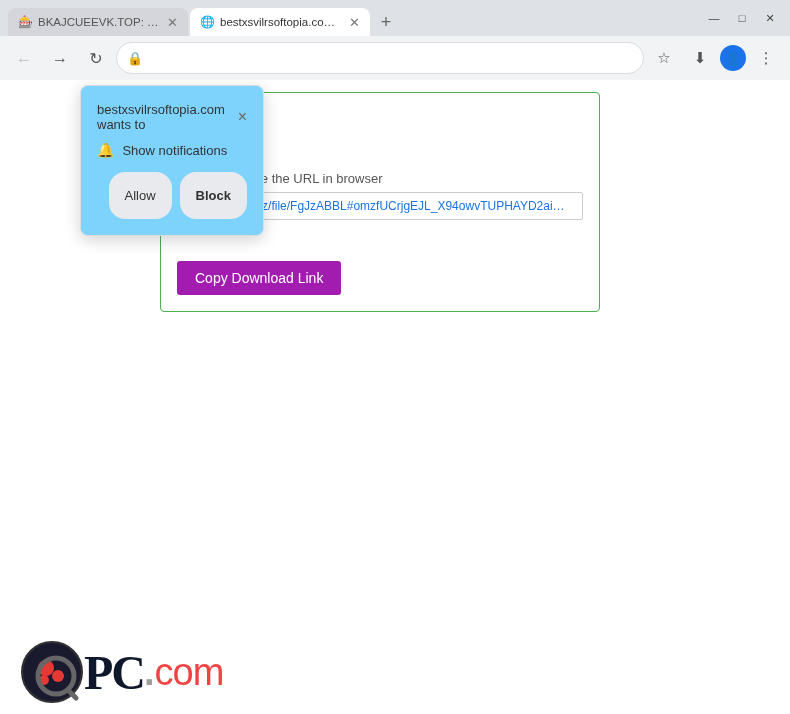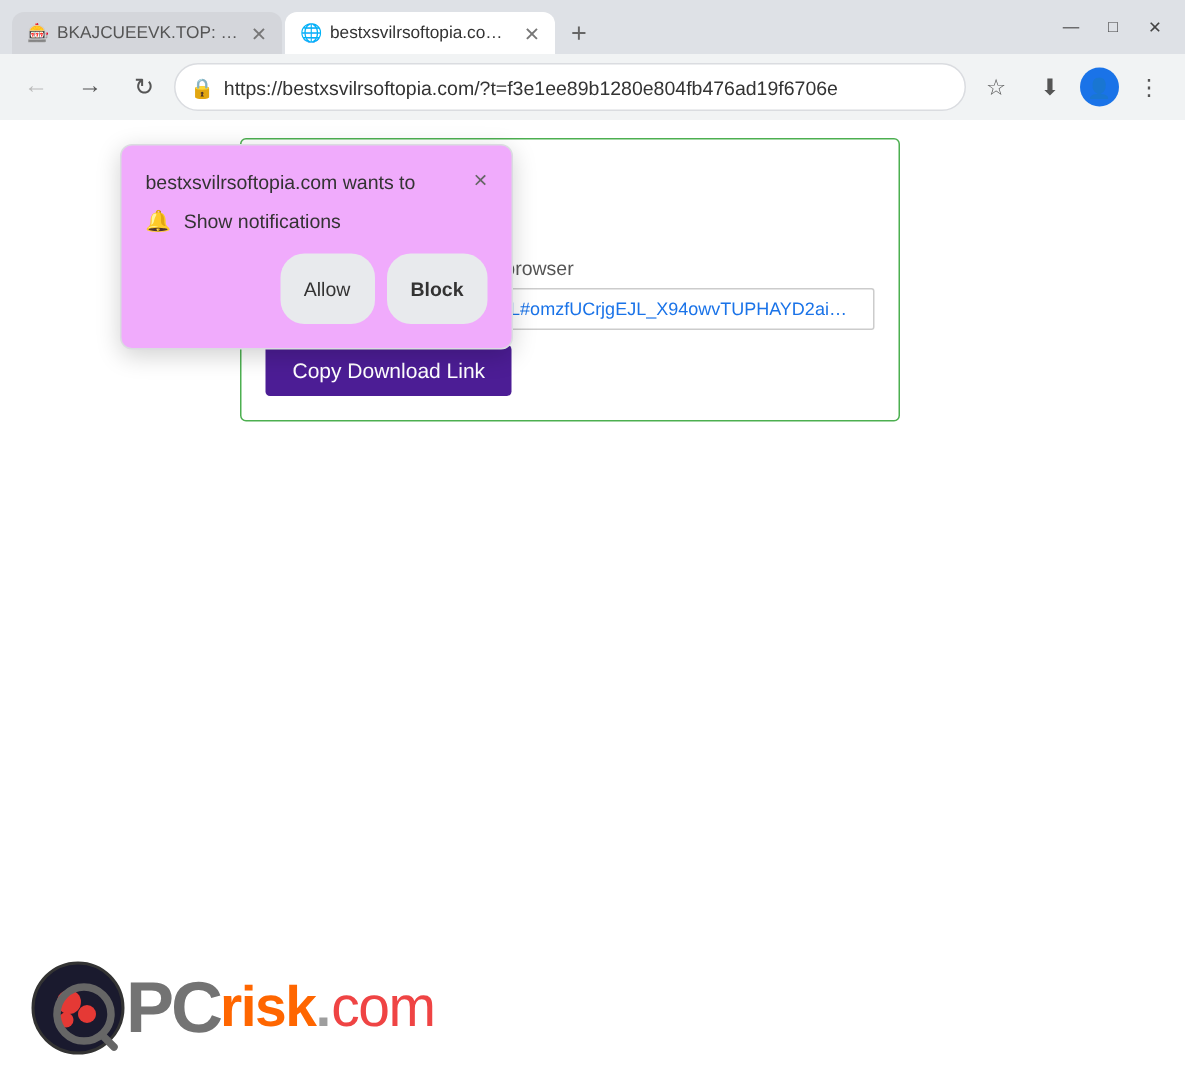--- a/index.html
+++ b/index.html
@@ -197,24 +197,24 @@
     .page-content {
       flex: 1;
       background: #fff;
       position: relative;
       overflow: hidden;
     }
 
     
     .notification-popup {
       position: absolute;
-      top: 16px;
+      top: 5px;
       left: 80px;
-      width: 262px;
-      background: #f0abfc;
+      width: 184px;
+      background: #7dd3fc;
       border: 1px solid #dadce0;
       border-radius: 8px;
       box-shadow: 0 4px 16px rgba(0,0,0,0.18);
       padding: 16px;
       z-index: 100;
     }
 
     .popup-title-row {
       display: flex;
       align-items: center;
@@ -321,52 +321,53 @@
       color: #1a73e8;
       background: #fff;
       margin-bottom: 10px;
       border-radius: 2px;
       white-space: nowrap;
       overflow: hidden;
       text-overflow: ellipsis;
     }
 
     .copy-btn {
-      background: #4c1d95;
+      background: #a21caf;
       color: #fff;
       border: none;
       border-radius: 3px;
       padding: 9px 18px;
       font-size: 14px;
       cursor: pointer;
       font-family: inherit;
       font-weight: 500;
+      margin-top: 31px;
     }
 
     
     .pcrisk-logo {
       position: absolute;
       bottom: 10px;
       left: 20px;
       display: flex;
       align-items: center;
       gap: 0;
     }
 
     .pcrisk-icon {
       width: 64px;
       height: 64px;
     }
 
     .pcrisk-text {
       font-size: 48px;
       font-weight: 900;
-      color: #737373;
+      color: #0f172a;
       letter-spacing: -2px;
-      font-family: Liberation Sans, sans-serif;
+      font-family: Liberation Serif, serif;
     }
 
     .pcrisk-risk {
       color: #ff6600;
       font-size: 38px;
       font-weight: 900;
       letter-spacing: -1px;
       font-family: Arial Black, sans-serif;
     }
 
@@ -415,21 +416,20 @@
     </div>
   </div>
 
   <div class="nav-bar">
     <div class="nav-btn disabled">←</div>
     <div class="nav-btn">→</div>
     <div class="nav-btn">↻</div>
 
     <div class="address-bar-wrap">
       <span class="security-icon">🔒</span>
-      <span class="address-text">https://bestxsvilrsoftopia.com/?t=f3e1ee89b1280e804fb476ad19f6706e</span>
     </div>
 
     <div class="nav-actions">
       <div class="nav-action-btn">☆</div>
       <div class="nav-action-btn">⬇</div>
       <div class="avatar-btn">
         <span>👤</span>
       </div>
       <div class="nav-action-btn">⋮</div>
     </div>
@@ -467,19 +467,18 @@
       <svg class="pcrisk-icon" viewBox="0 0 64 64" xmlns="http://www.w3.org/2000/svg">
         <circle cx="32" cy="32" r="30" fill="#1a1a2e" stroke="#333" stroke-width="2"></circle>
         <circle cx="26" cy="28" r="8" fill="#e53935"></circle>
         <circle cx="38" cy="36" r="6" fill="#e53935"></circle>
         <circle cx="24" cy="40" r="5" fill="#e53935"></circle>
 
         <line x1="48" y1="50" x2="56" y2="58" stroke="#666" stroke-width="5" stroke-linecap="round"></line>
         <circle cx="36" cy="36" r="18" fill="none" stroke="#666" stroke-width="5"></circle>
       </svg>
       <span class="pcrisk-text">PC</span>
-      <span class="pcrisk-risk">risk</span>
       <span class="pcrisk-dot">.</span>
       <span class="pcrisk-com">com</span>
     </div>
 
   </div>
 </div>
 
 </body></html>

